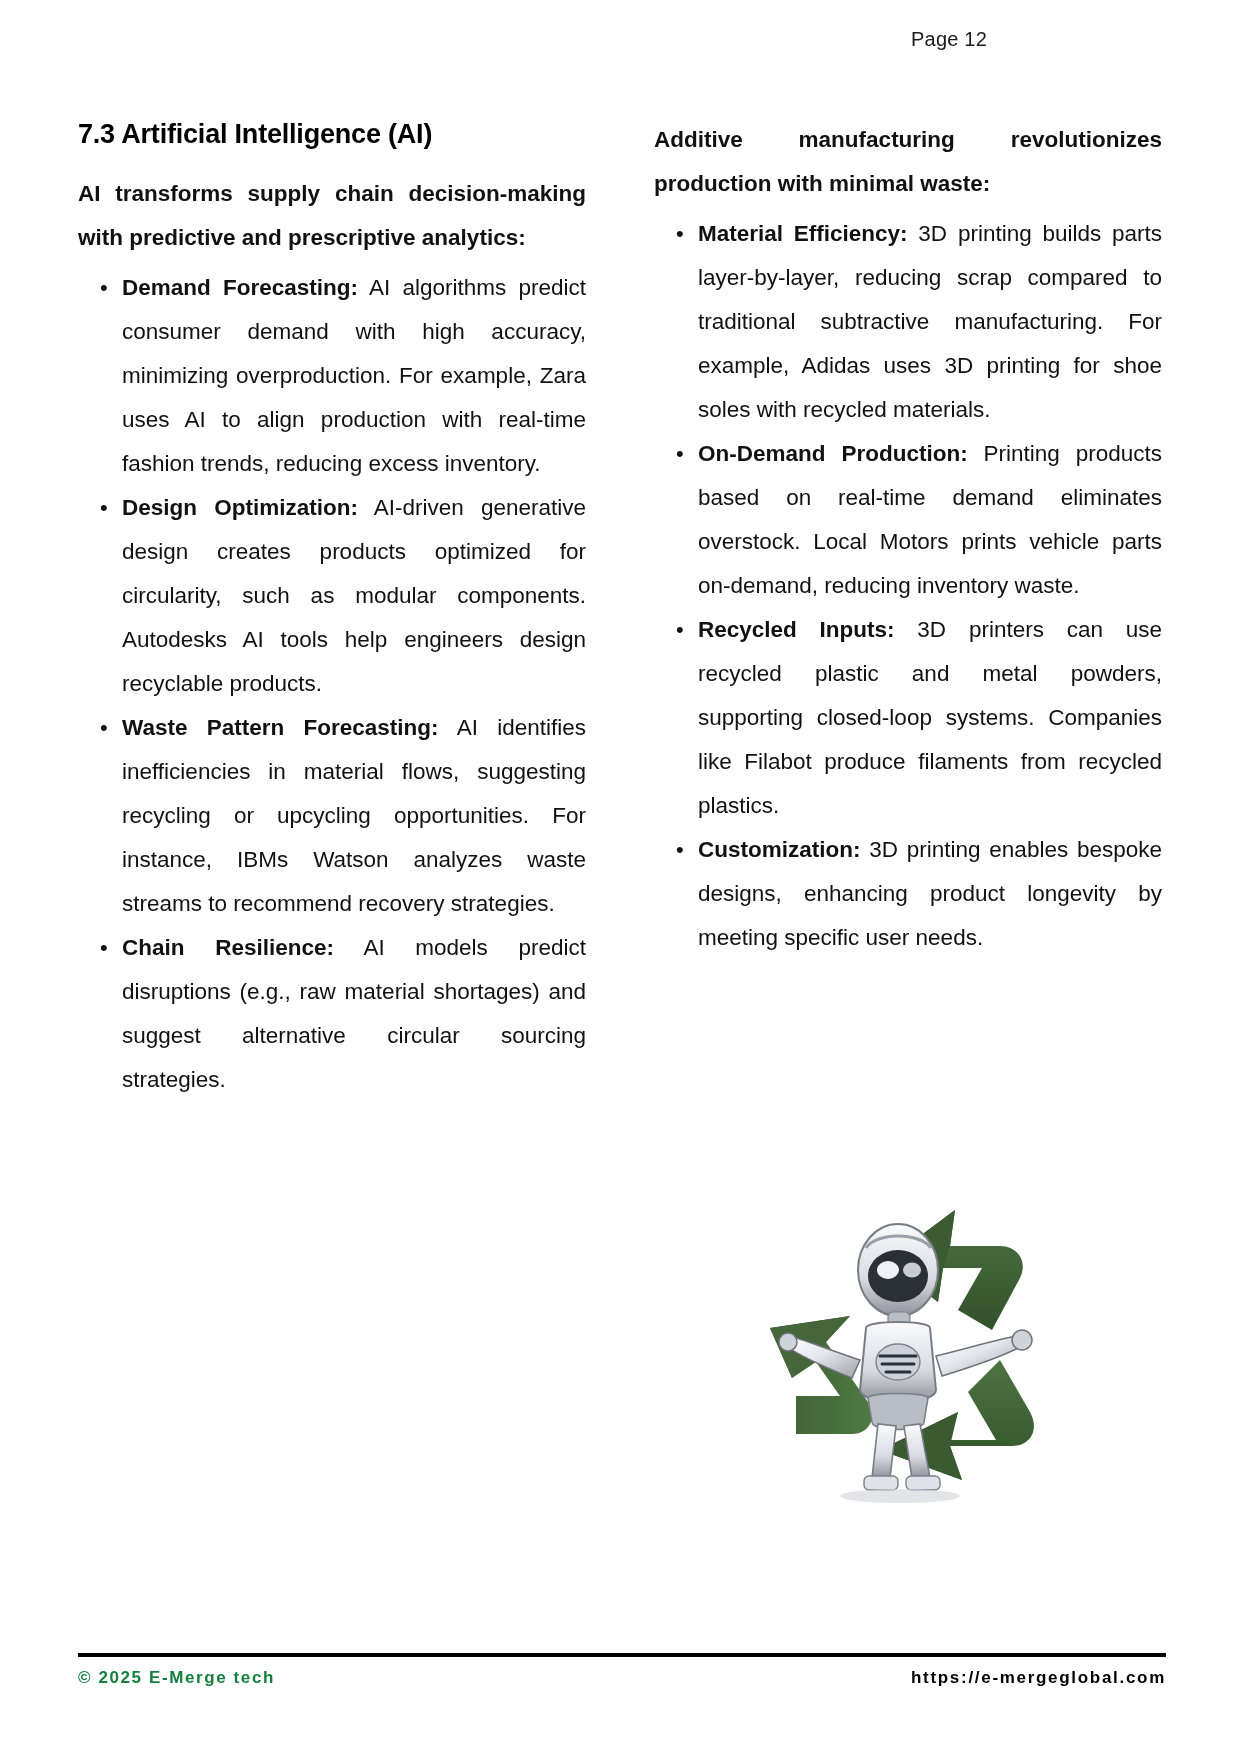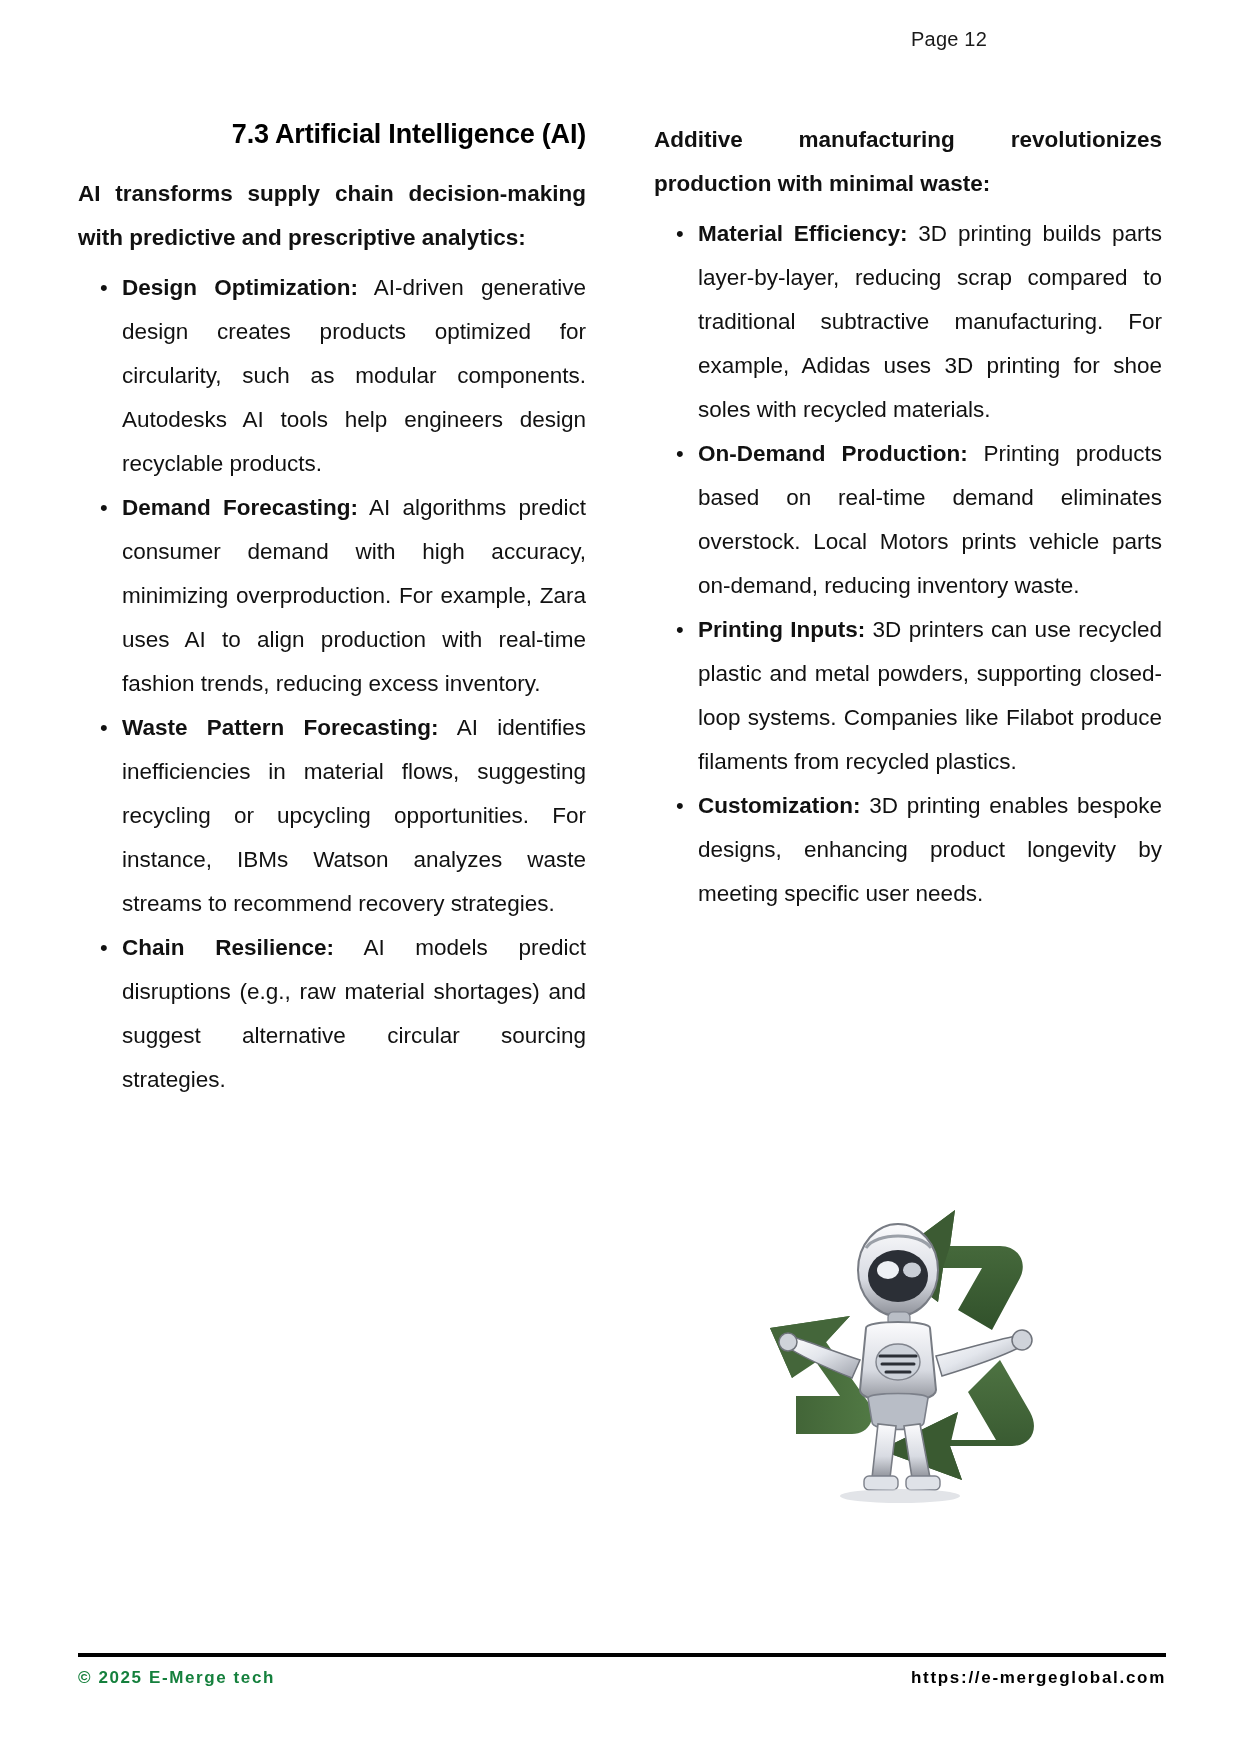--- a/index.html
+++ b/index.html
@@ -48,21 +48,20 @@
   }
   .col-right { width: 508px; }
 
   h2.section-title {
     font-size: 27px;
     font-weight: bold;
     margin: 0 0 22px 0;
     letter-spacing: -0.2px;
     color: #000;
     line-height: 1.2;
-    text-align: right;
   }
 
   p.intro {
     font-size: 22.5px;
     line-height: 44px;
     margin: 0 0 6px 0;
     text-align: justify;
     text-justify: inter-word;
     color: #111;
     font-weight: bold;
@@ -146,24 +145,24 @@
   <div class="columns">
 
     <div class="col col-left">
 
       <h2 class="section-title">7.3 Artificial Intelligence (AI)</h2>
 
       <p class="intro">AI transforms supply chain decision-making with predictive and prescriptive analytics:</p>
 
       <ul class="bullets">
         <li>
+          <b>Demand Forecasting:</b><span> AI algorithms predict consumer demand with high accuracy, minimizing overproduction. For example, Zara uses AI to align production with real-time fashion trends, reducing excess inventory.</span>
+        </li>
+        <li>
           <b>Design Optimization:</b><span> AI-driven generative design creates products optimized for circularity, such as modular components. Autodesks AI tools help engineers design recyclable products.</span>
-        </li>
-        <li>
-          <b>Demand Forecasting:</b><span> AI algorithms predict consumer demand with high accuracy, minimizing overproduction. For example, Zara uses AI to align production with real-time fashion trends, reducing excess inventory.</span>
         </li>
         <li>
           <b>Waste Pattern Forecasting:</b><span> AI identifies inefficiencies in material flows, suggesting recycling or upcycling opportunities. For instance, IBMs Watson analyzes waste streams to recommend recovery strategies.</span>
         </li>
         <li>
           <b>Chain Resilience:</b><span> AI models predict disruptions (e.g., raw material shortages) and suggest alternative circular sourcing strategies.</span>
         </li>
       </ul>
     </div>
 
@@ -173,21 +172,21 @@
       <p class="intro">Additive manufacturing revolutionizes production with minimal waste:</p>
 
       <ul class="bullets">
         <li>
           <b>Material Efficiency:</b><span> 3D printing builds parts layer-by-layer, reducing scrap compared to traditional subtractive manufacturing. For example, Adidas uses 3D printing for shoe soles with recycled materials.</span>
         </li>
         <li>
           <b>On-Demand Production:</b><span> Printing products based on real-time demand eliminates overstock. Local Motors prints vehicle parts on-demand, reducing inventory waste.</span>
         </li>
         <li>
-          <b>Printing Inputs:</b><span> 3D printers can use recycled plastic and metal powders, supporting closed-loop systems. Companies like Filabot produce filaments from recycled plastics.</span>
+          <b>Recycled Inputs:</b><span> 3D printers can use recycled plastic and metal powders, supporting closed-loop systems. Companies like Filabot produce filaments from recycled plastics.</span>
         </li>
         <li>
           <b>Customization:</b><span> 3D printing enables bespoke designs, enhancing product longevity by meeting specific user needs.</span>
         </li>
       </ul>
     </div>
   </div>
 
   <div class="artwork">
     <svg width="400" height="360" viewBox="0 0 400 360" xmlns="http://www.w3.org/2000/svg">

